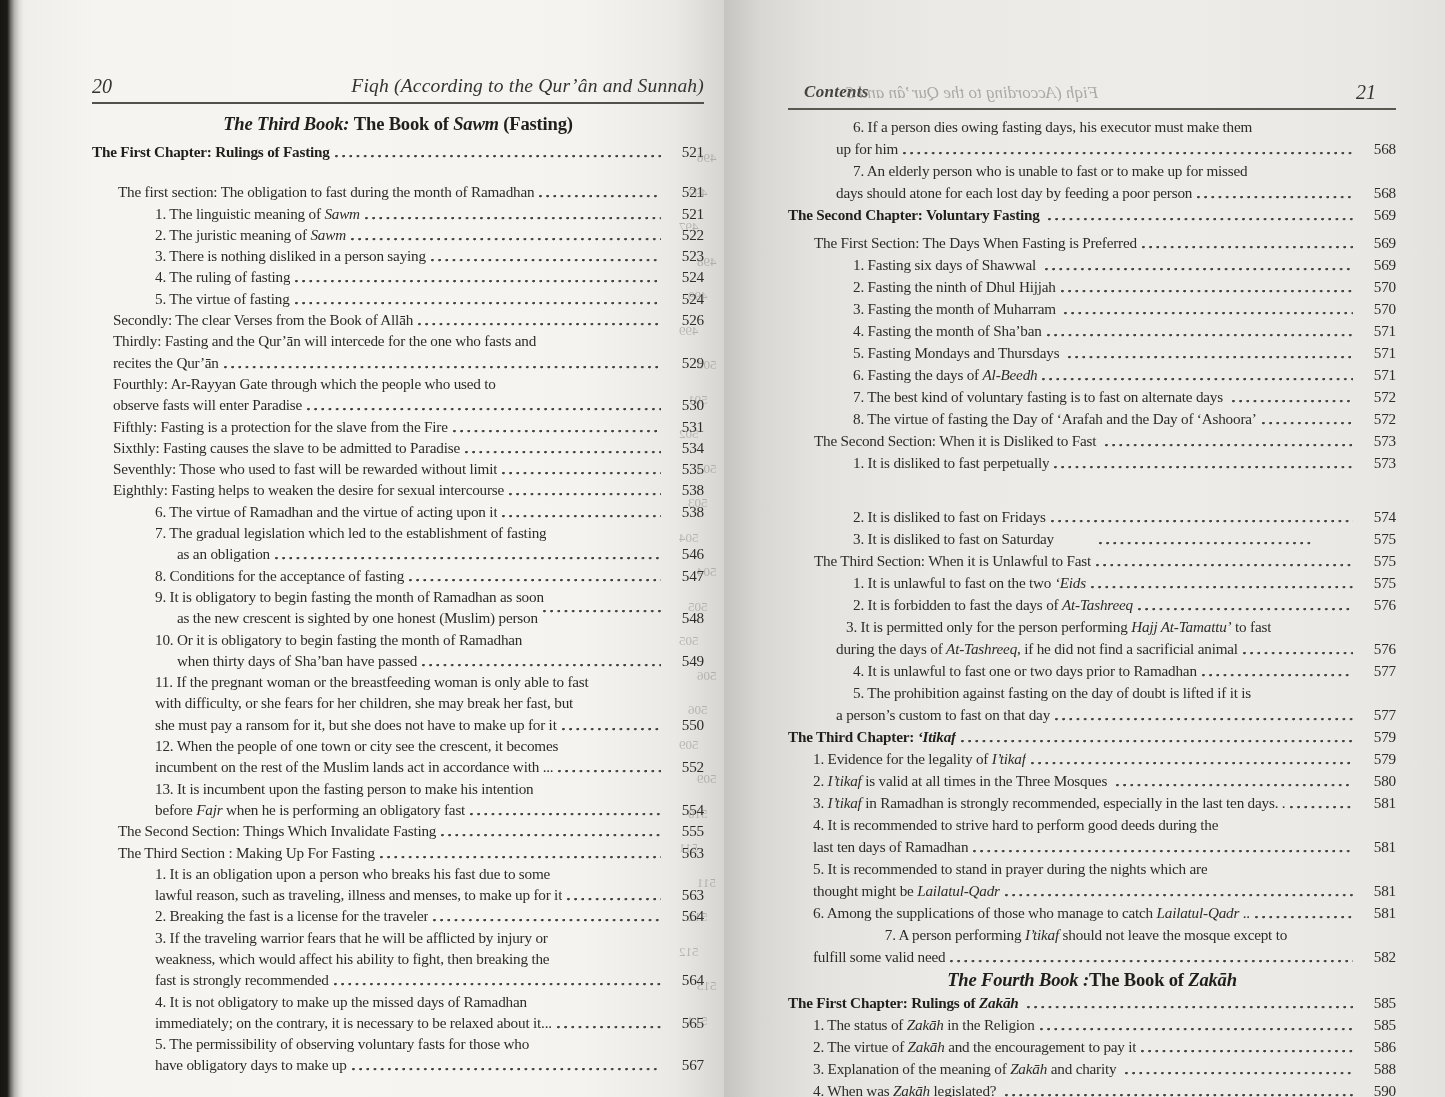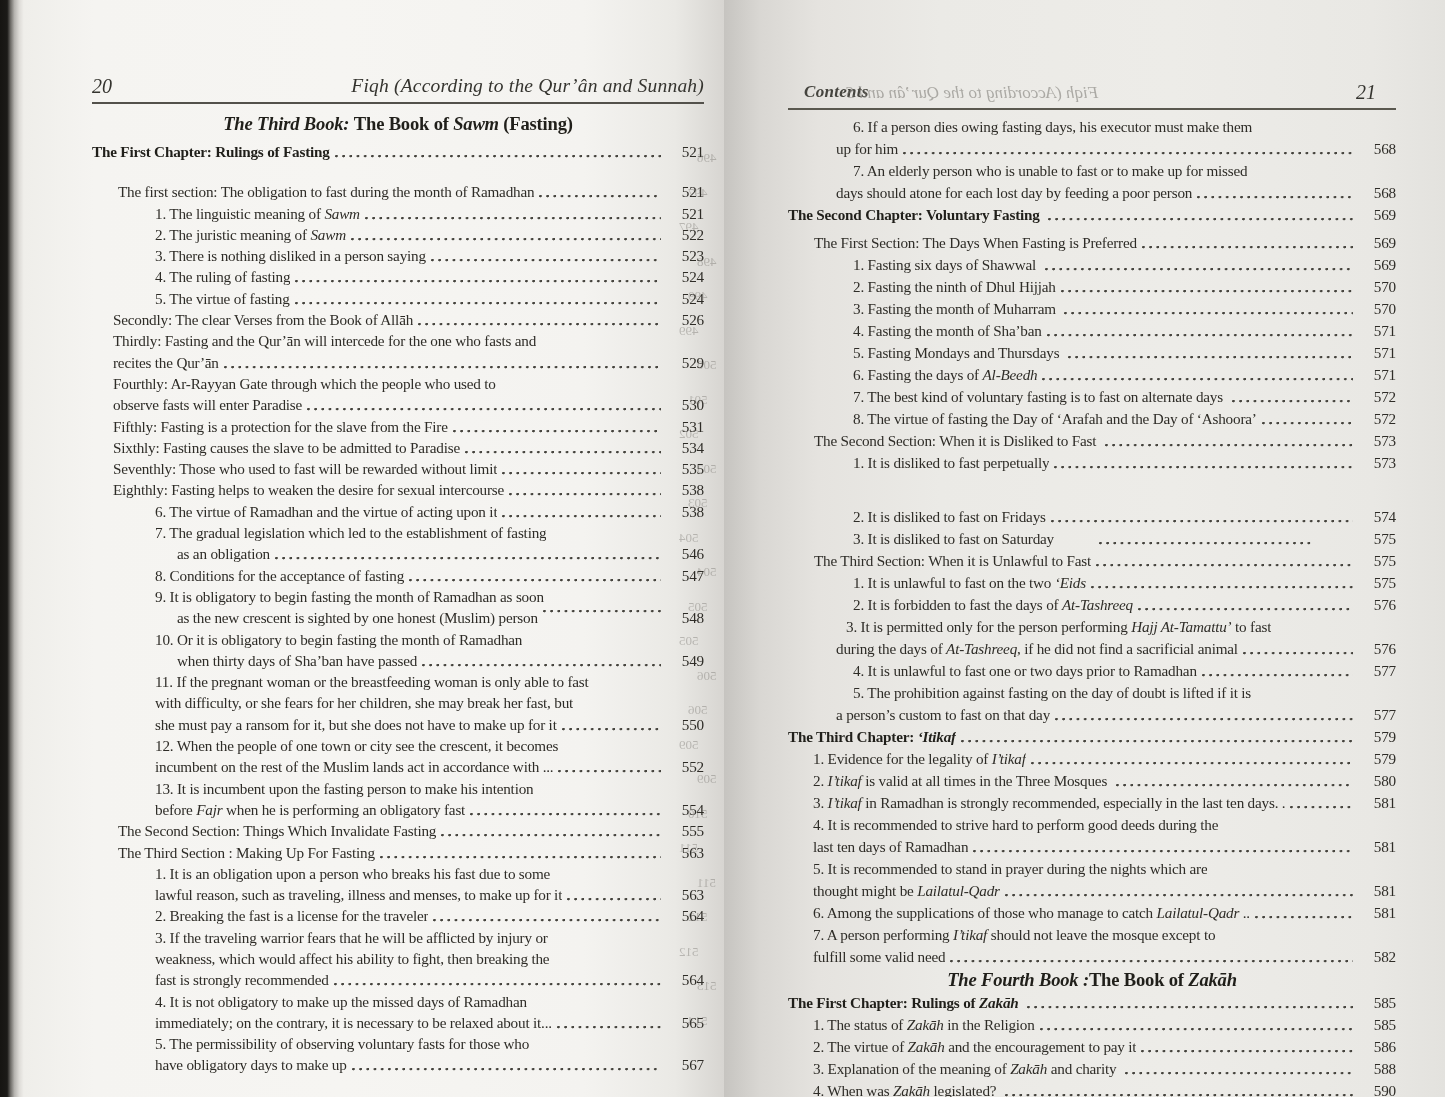--- a/index.html
+++ b/index.html
@@ -468,21 +468,21 @@
           <div class="line" style="padding-left: 25px;">
             <span class="content"><span>thought might be </span><span class="i">Lailatul-Qadr</span></span>
             <span class="dots"></span>
             <span class="pg">581</span>
           </div>
           <div class="line" style="padding-left: 25px;">
             <span class="content"><span>6. Among the supplications of those who manage to catch </span><span class="i">Lailatul-Qadr</span><span> ..</span></span>
             <span class="dots"></span>
             <span class="pg">581</span>
           </div>
-          <div class="line just" style="padding-left: 25px;">
+          <div class="line just" style="padding-left: 25px; justify-content: center;">
             <span class="content"><span>7. A person performing </span><span class="i">I’tikaf</span><span> should not leave the mosque except to</span></span>
             <span class="pgpad"></span>
           </div>
           <div class="line" style="padding-left: 25px;">
             <span class="content"><span>fulfill some valid need</span></span>
             <span class="dots"></span>
             <span class="pg">582</span>
           </div>
           <div class="line title-line">
             <span class="content"><span class="bi">The Fourth Book :</span><span class="b">The Book of </span><span class="bi">Zakāh</span></span>

